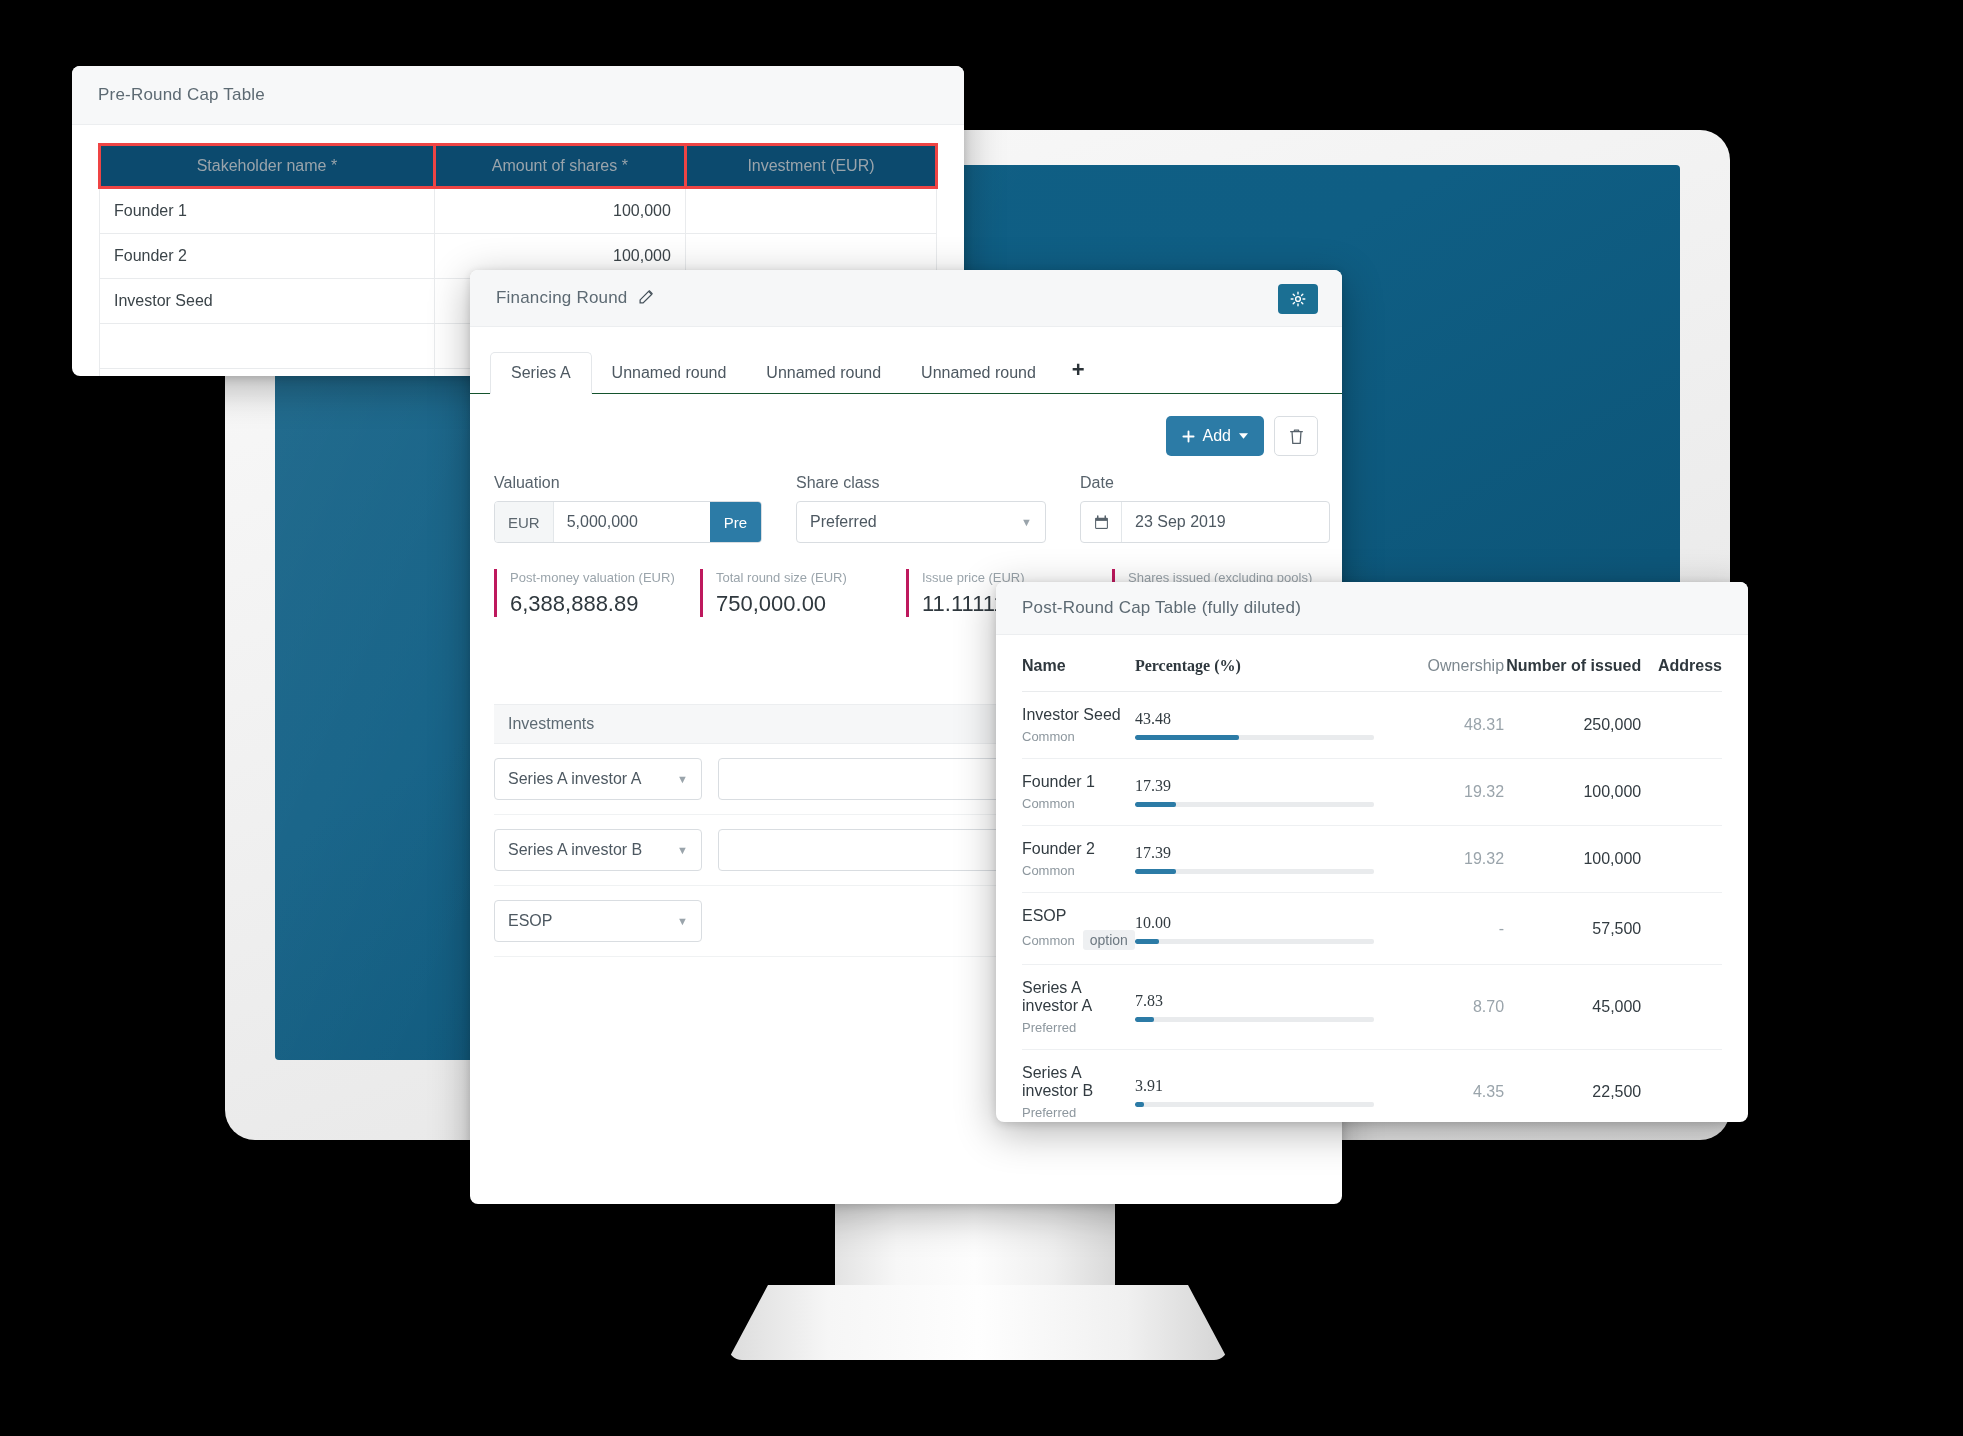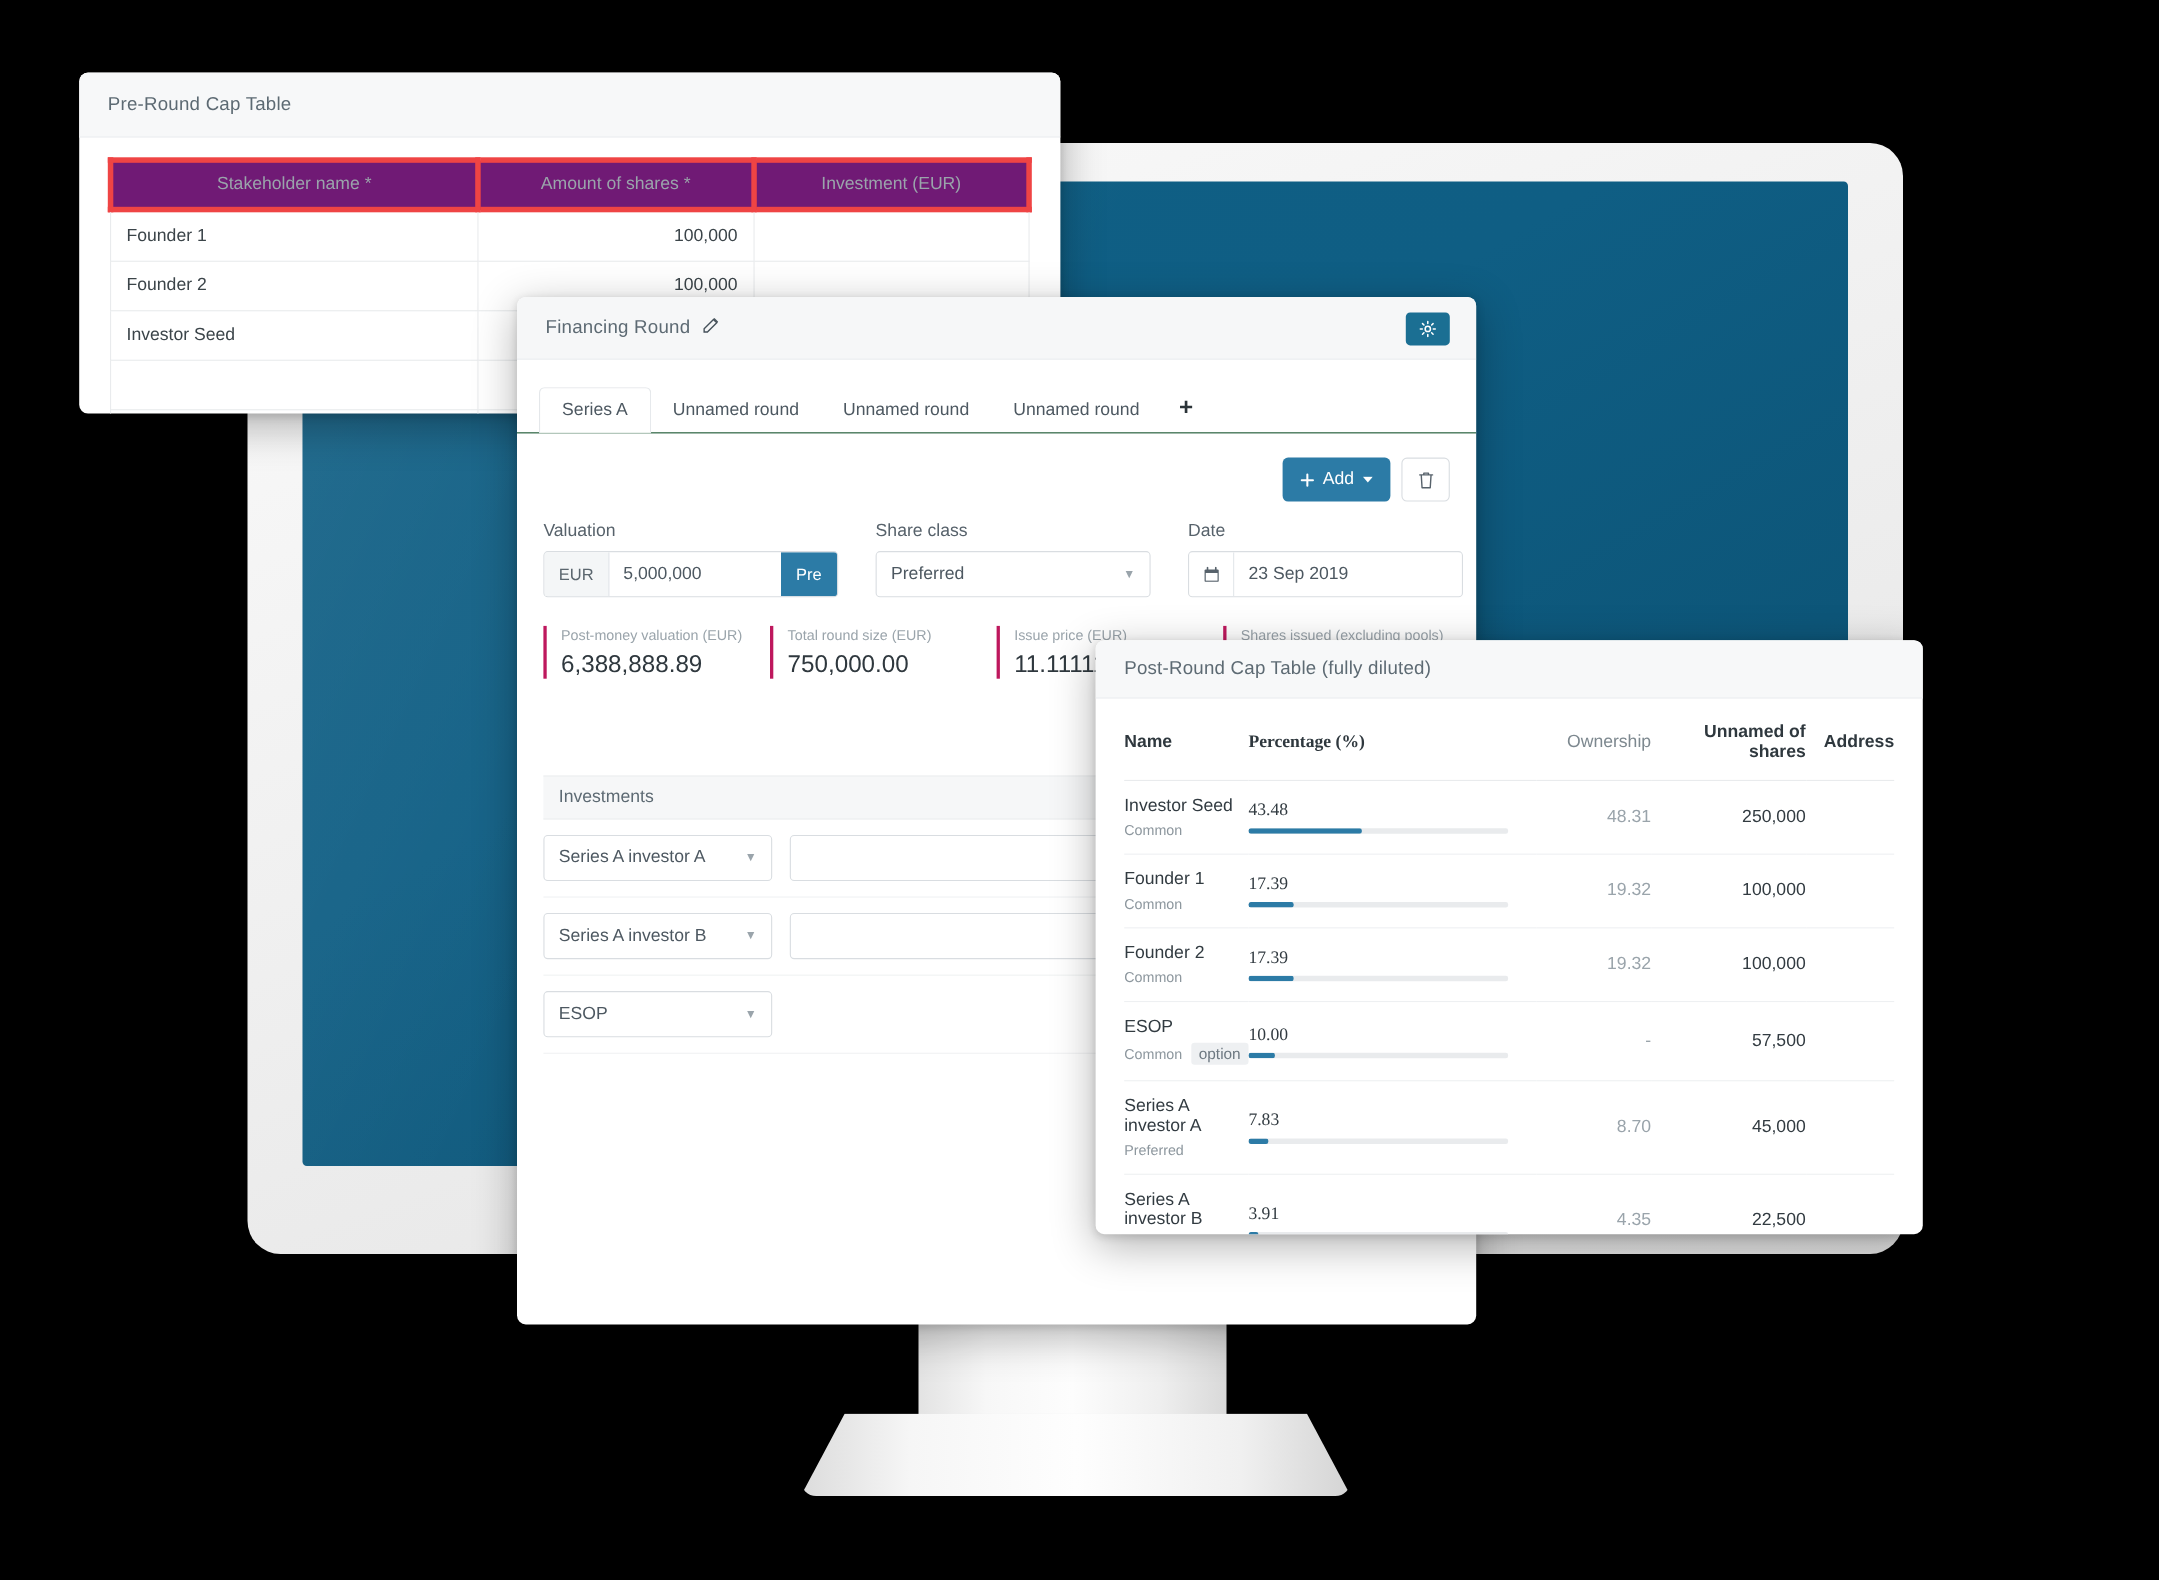--- a/index.html
+++ b/index.html
@@ -31,21 +31,21 @@
   .card-head{background:#f7f8f9;border-bottom:1px solid #eceef0;padding:0 26px;
              height:52px;display:flex;align-items:center;}
   .card-head .ttl{font-size:17px;color:#5d6a73;letter-spacing:.2px;}
 
   
   #preround{left:72px;top:66px;width:892px;height:310px;}
   #preround .card-head{height:58px;}
   .pr-wrap{padding:18px 26px 0 26px;}
   table.pr{width:100%;border-collapse:collapse;table-layout:fixed;}
   table.pr th{font-weight:400;color:#9aa4ab;font-size:16px;padding:11px 14px;
-              border:5px solid #ef4444;text-align:center;background:#701a75;}
+              border:3px solid #ef4444;text-align:center;background:#0c4a6e;}
   table.pr td{font-size:16px;color:#3b4449;padding:10px 14px;border:1px solid #e9ebed;height:24px;}
   table.pr td.num{text-align:right;}
   table.pr col.c1{width:40%}
 
   
   #financing{left:470px;top:270px;width:872px;height:934px;}
   #financing .card-head{height:56px;background:#f6f7f8;}
   .fr-edit{margin-left:10px;color:#46525b;}
   .gear-btn{position:absolute;right:24px;top:14px;width:40px;height:30px;border-radius:4px;
             background:#1b6f93;display:flex;align-items:center;justify-content:center;}
@@ -314,21 +314,21 @@
   <div class="card-head">
     <span class="ttl">Post-Round Cap Table (fully diluted)</span>
   </div>
   <div class="po-wrap">
     <table class="po">
       <thead>
         <tr>
           <th class="l">Name</th>
           <th class="l pcell">Percentage (%)</th>
           <th class="own">Ownership</th>
-          <th>Unnamed of shares</th>
+          <th>Number of issued</th>
           <th class="adr">Address</th>
         </tr>
       </thead>
       <tbody>
         <tr>
           <td>
             <div class="nm">Investor Seed</div>
             <div class="sub">
               <span>Common</span>
             </div>

